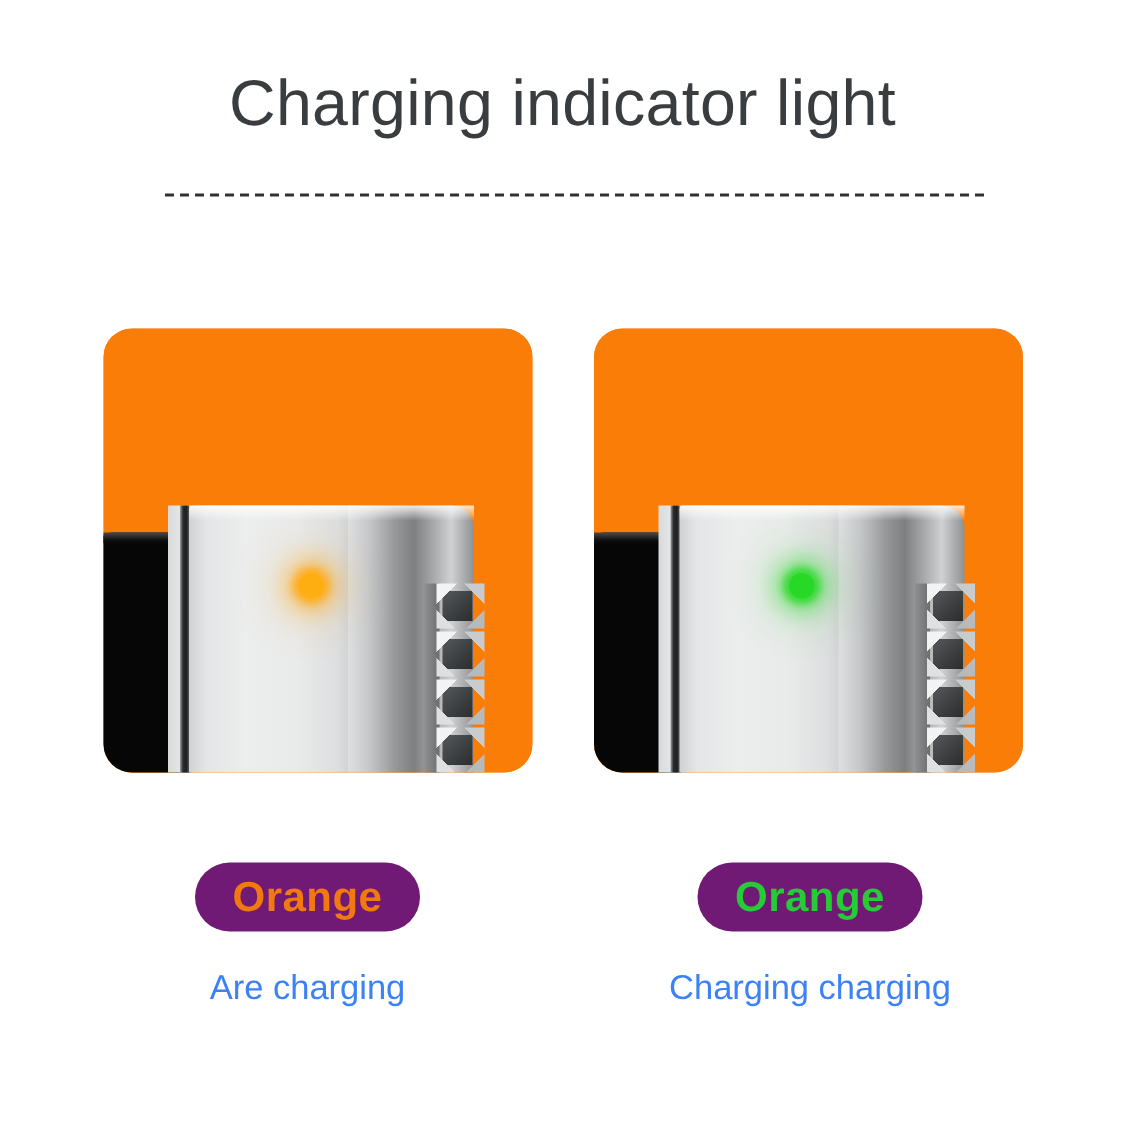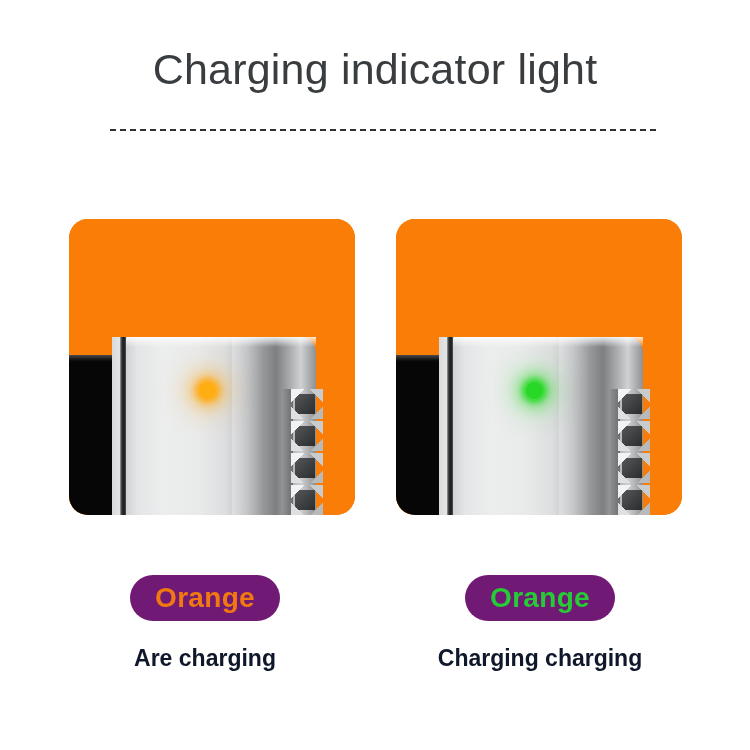--- a/index.html
+++ b/index.html
@@ -201,22 +201,21 @@
   .badge.right{left:465px;width:150px;}
   .badge .txt-orange{color:#f2790f;}
   .badge .txt-green{color:#25cc35;}
 
   
   .caption{
     position:absolute;
     top:645px;
     text-align:center;
     font-size:23px;
-    color:#0f172a;
-    font-weight:bold;
+    color:#3b82f6;
   }
   .caption.left{left:60px;width:290px;}
   .caption.right{left:395px;width:290px;}
 </style>
 </head>
 <body>
 
 <div class="page">
 
   <div class="title">Charging indicator light</div>

